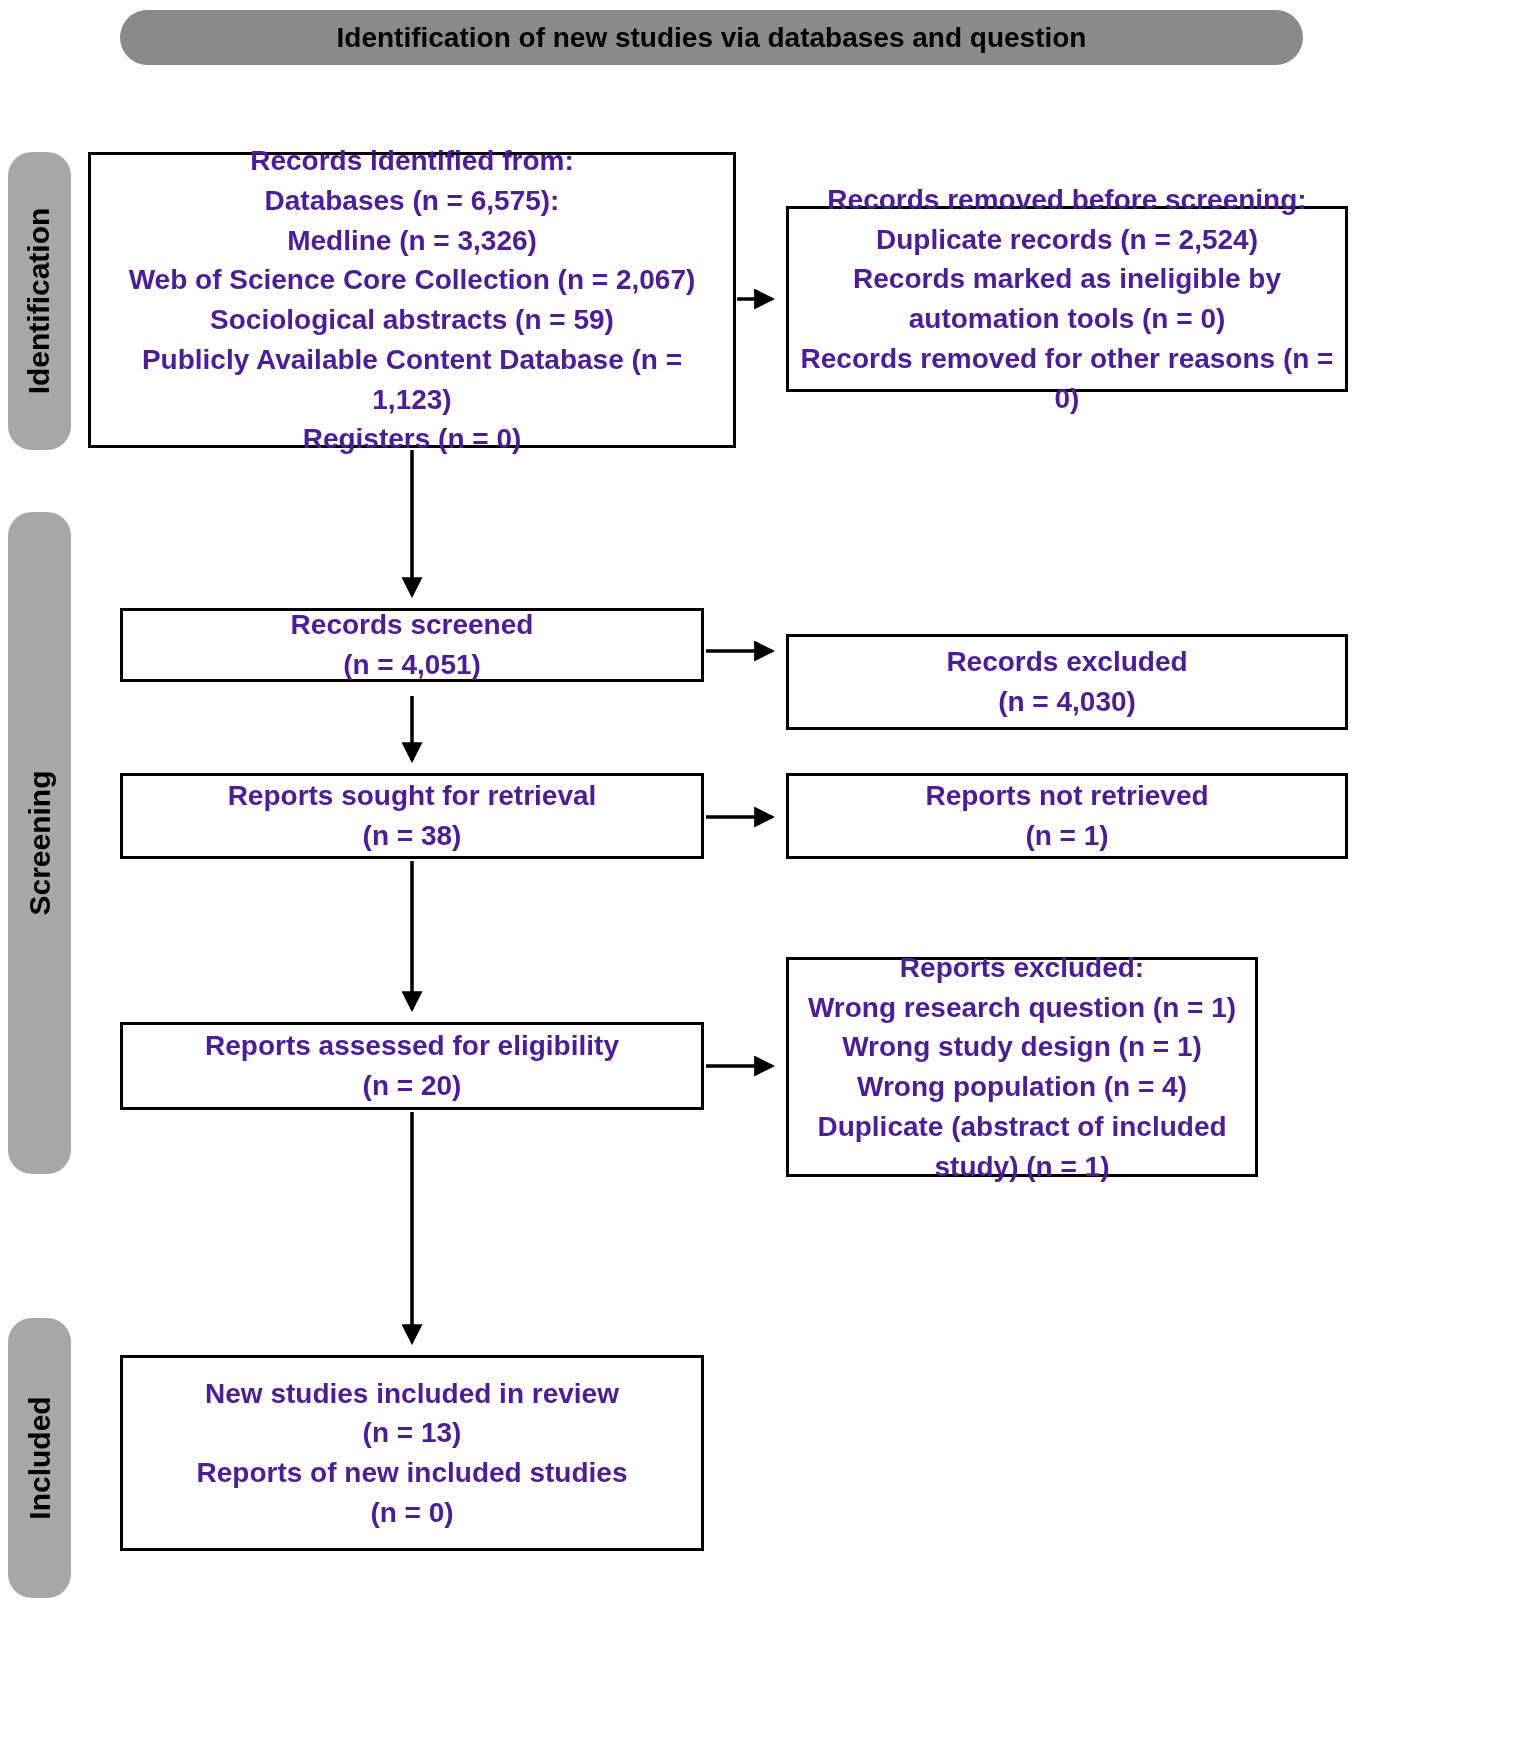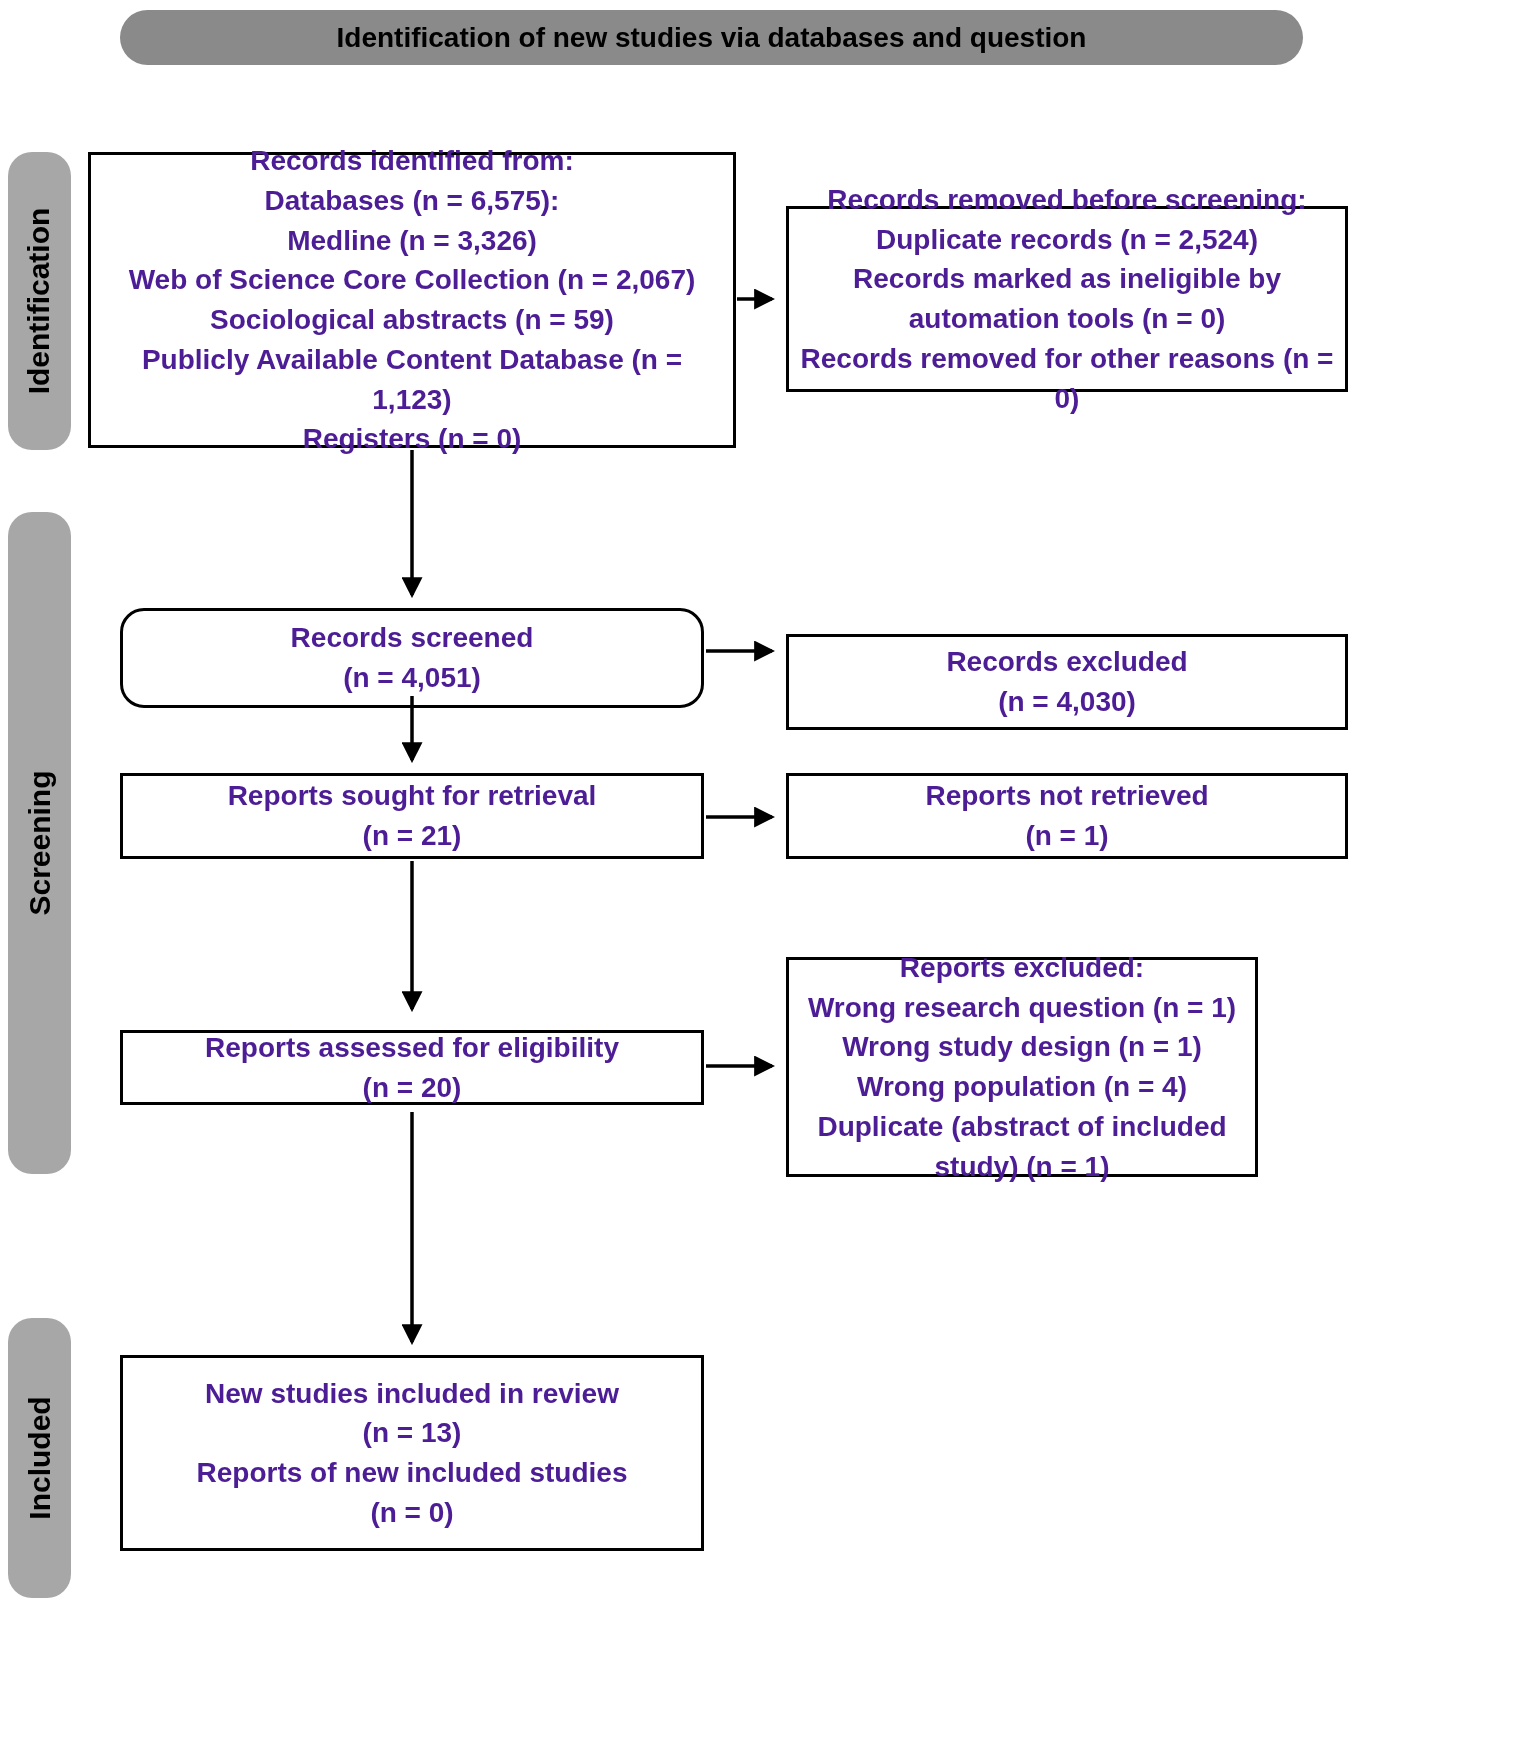--- a/index.html
+++ b/index.html
@@ -50,25 +50,25 @@
     text-align:center;
     font-size:28px;
     line-height:1.42;
     white-space:pre-line;
     padding:4px 10px;
     box-sizing:border-box;
     color:#4c1d95;
   }
   #box-records-identified{left:88px;top:152px;width:648px;height:296px;}
   #box-records-removed{left:786px;top:206px;width:562px;height:186px;}
-  #box-records-screened{left:120px;top:608px;width:584px;height:100px;border-radius:24px;}
+  #box-records-screened{left:120px;top:608px;width:584px;height:74px;}
   #box-records-excluded{left:786px;top:634px;width:562px;height:96px;}
   #box-reports-sought{left:120px;top:773px;width:584px;height:86px;}
   #box-reports-not-retrieved{left:786px;top:773px;width:562px;height:86px;}
-  #box-reports-assessed{left:120px;top:1022px;width:584px;height:75px;margin-top:8px;}
+  #box-reports-assessed{left:120px;top:1022px;width:584px;height:88px;}
   #box-reports-excluded{left:786px;top:957px;width:472px;height:220px;}
   #box-new-studies{left:120px;top:1355px;width:584px;height:196px;}
   #arrow-layer{
     position:absolute;left:0;top:0;width:1535px;height:1756px;
     pointer-events:none;
   }
 </style>
 </head>
 <body>
 
@@ -101,21 +101,21 @@
 Records marked as ineligible by automation tools (n = 0)
 Records removed for other reasons (n = 0)</div>
 
   <div class="box" id="box-records-screened">Records screened
 (n = 4,051)</div>
 
   <div class="box" id="box-records-excluded">Records excluded
 (n = 4,030)</div>
 
   <div class="box" id="box-reports-sought">Reports sought for retrieval
-(n = 21)</div>
+(n = 38)</div>
 
   <div class="box" id="box-reports-not-retrieved">Reports not retrieved
 (n = 1)</div>
 
   <div class="box" id="box-reports-assessed">Reports assessed for eligibility
 (n = 20)</div>
 
   <div class="box" id="box-reports-excluded">Reports excluded:
 Wrong research question (n = 1)
 Wrong study design (n = 1)

